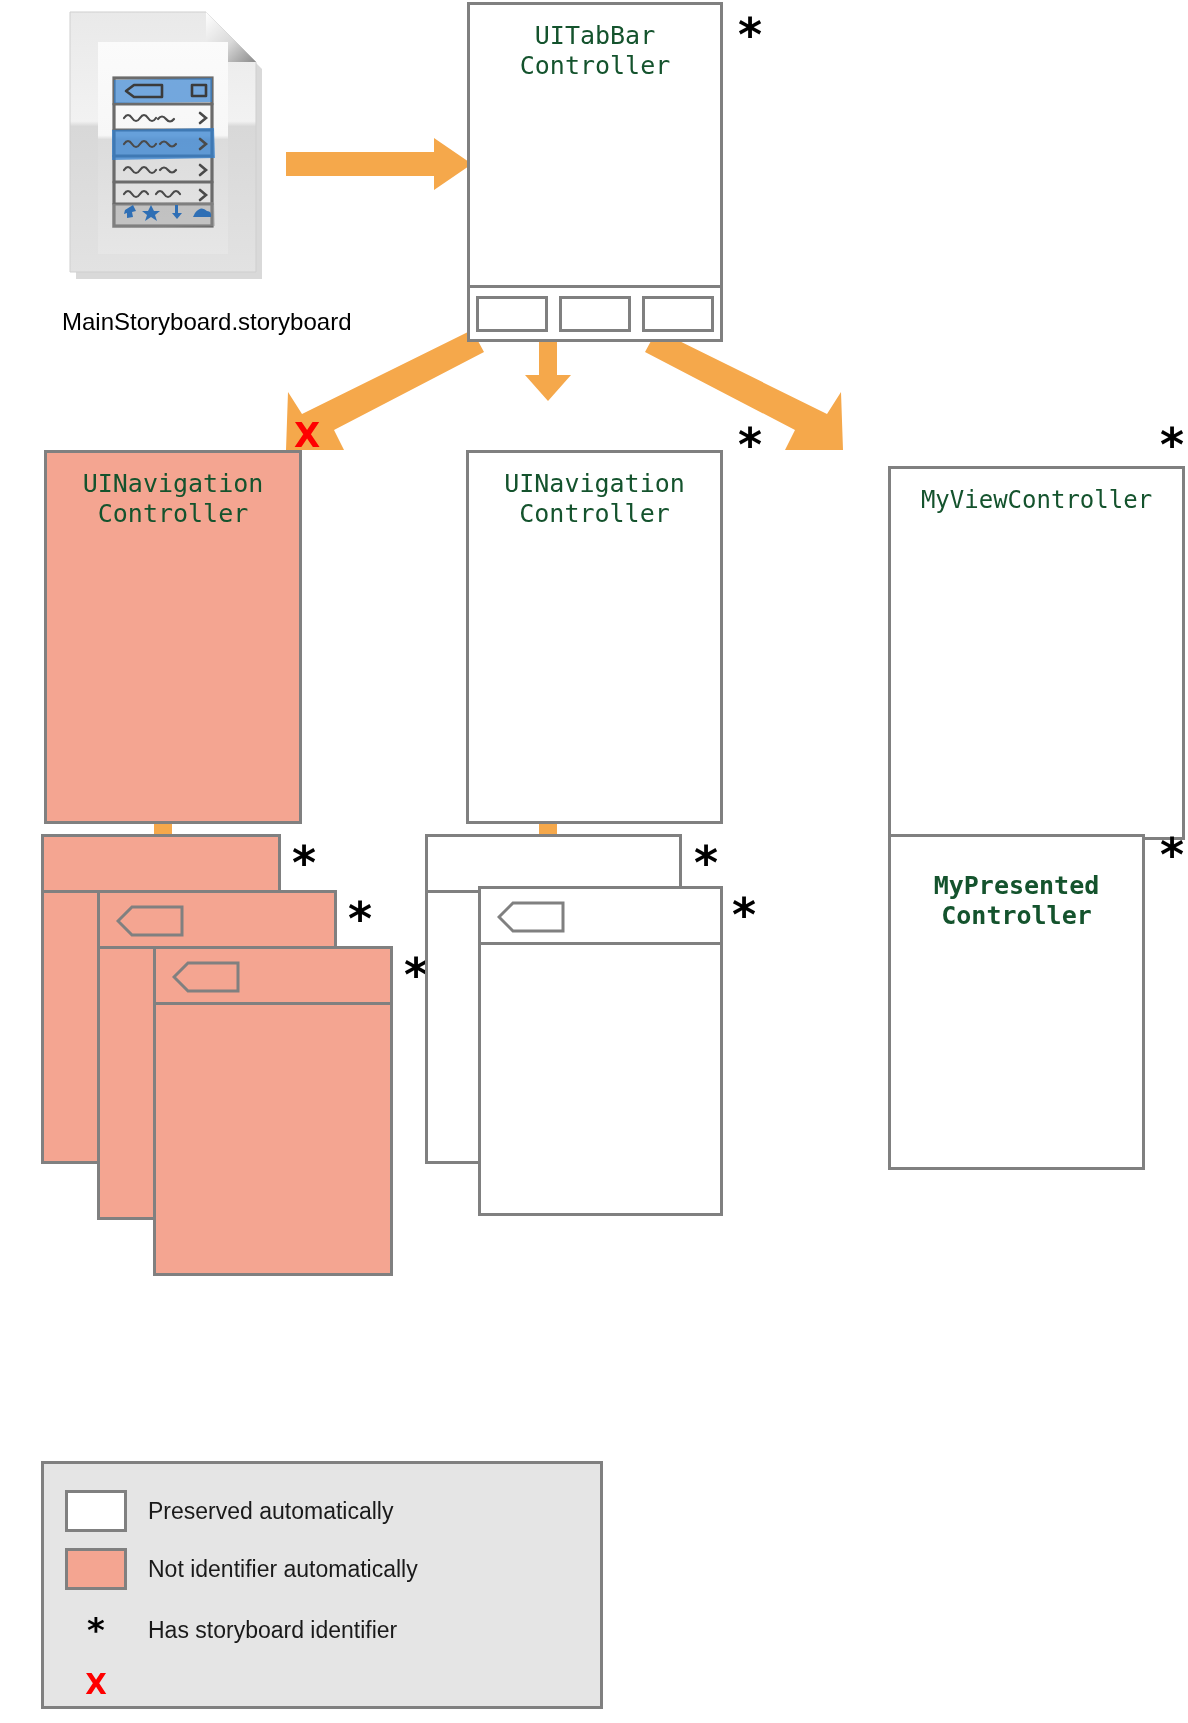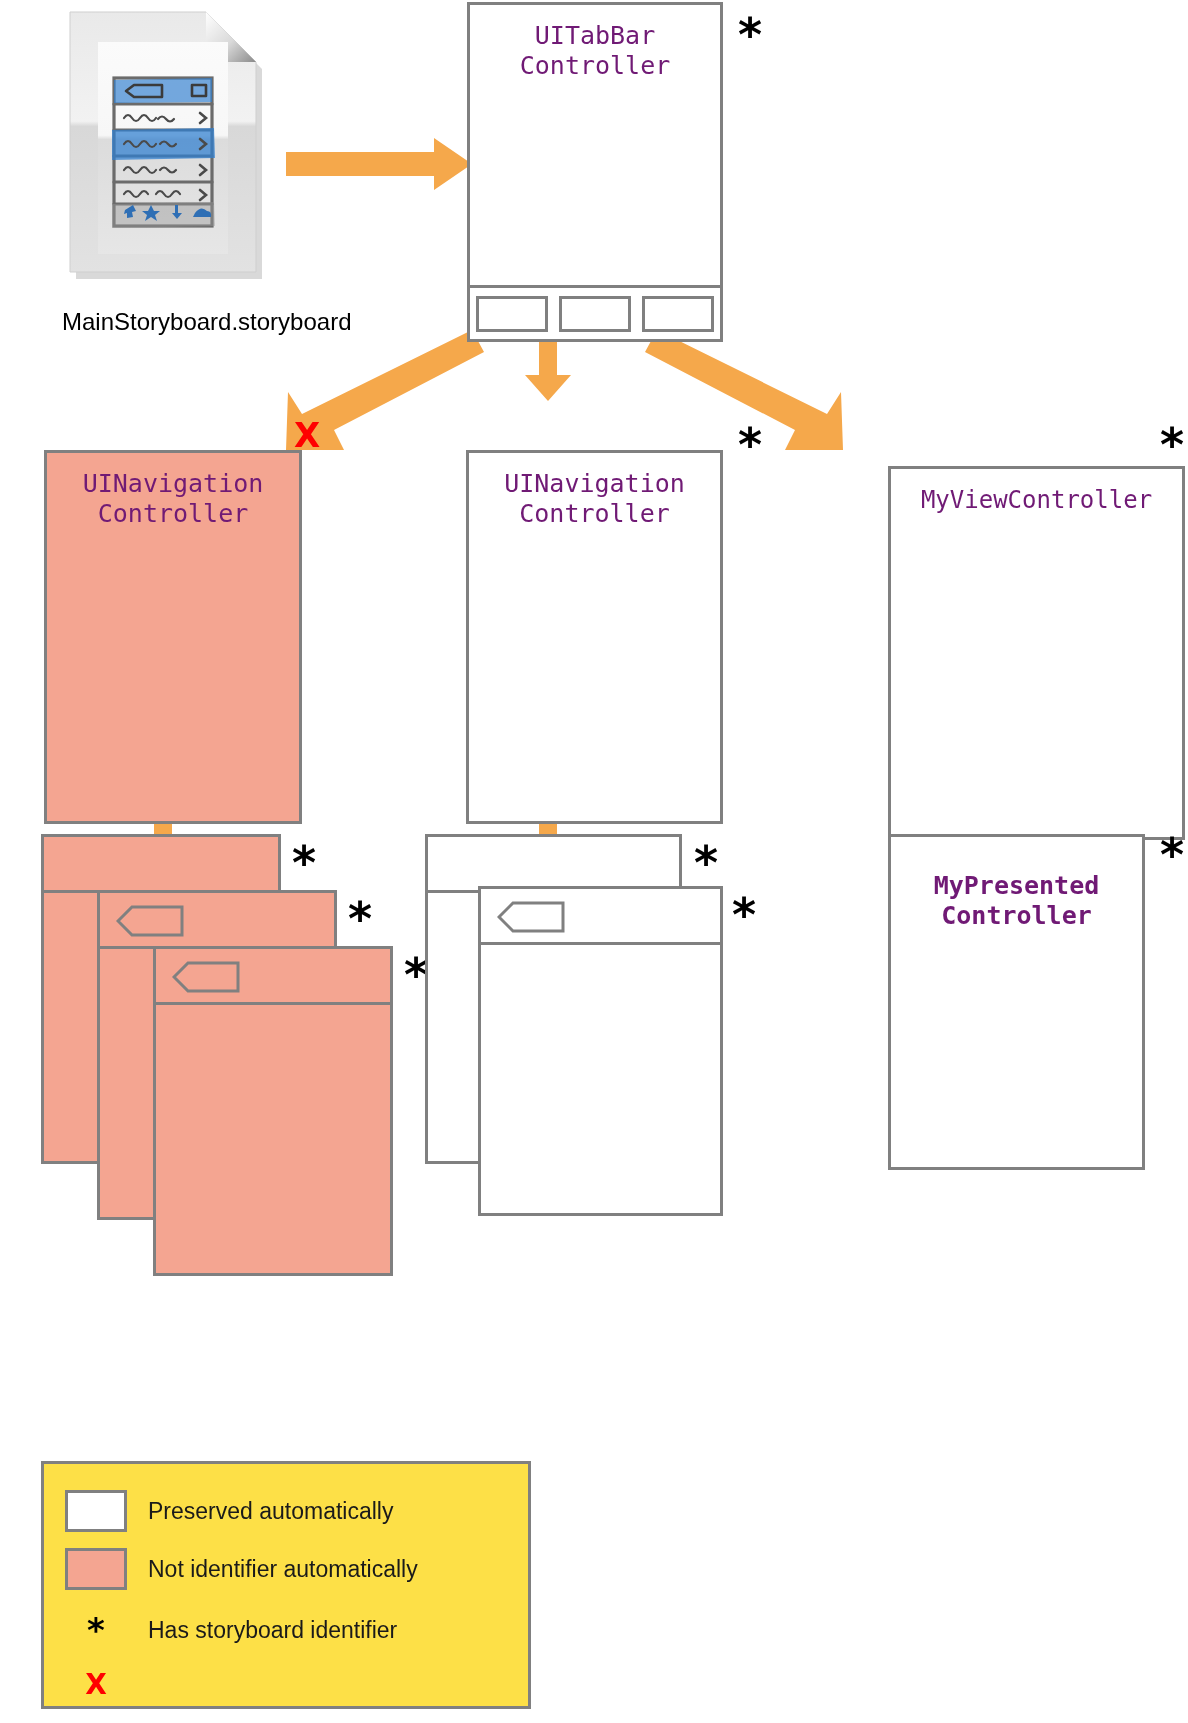--- a/index.html
+++ b/index.html
@@ -31,21 +31,21 @@
   .node.filled { background: #f4a591; }
 
   .node-label {
     position: absolute;
     left: 0;
     width: 100%;
     text-align: center;
     font-family: "DejaVu Sans Mono", "Liberation Mono", monospace;
     font-size: 25px;
     line-height: 30px;
-    color: #701a75;
+    color: #14532d;
     white-space: pre;
   }
 
   
   .tabbar {
     position: absolute;
     left: 0;
     bottom: 0;
     width: 100%;
     height: 54px;
@@ -127,25 +127,25 @@
     font-size: 24px;
     color: #000000;
     white-space: pre;
   }
 
   
   .legend {
     position: absolute;
     left: 41px;
     top: 1461px;
-    width: 490px;
+    width: 562px;
     height: 248px;
     border: 3px solid #808080;
     box-sizing: border-box;
-    background: #fde047;
+    background: #e5e5e5;
     padding-left: 36px;
   }
   .legend-row {
     position: absolute;
     left: 0;
     width: 100%;
     height: 50px;
     display: flex;
     align-items: center;
   }

